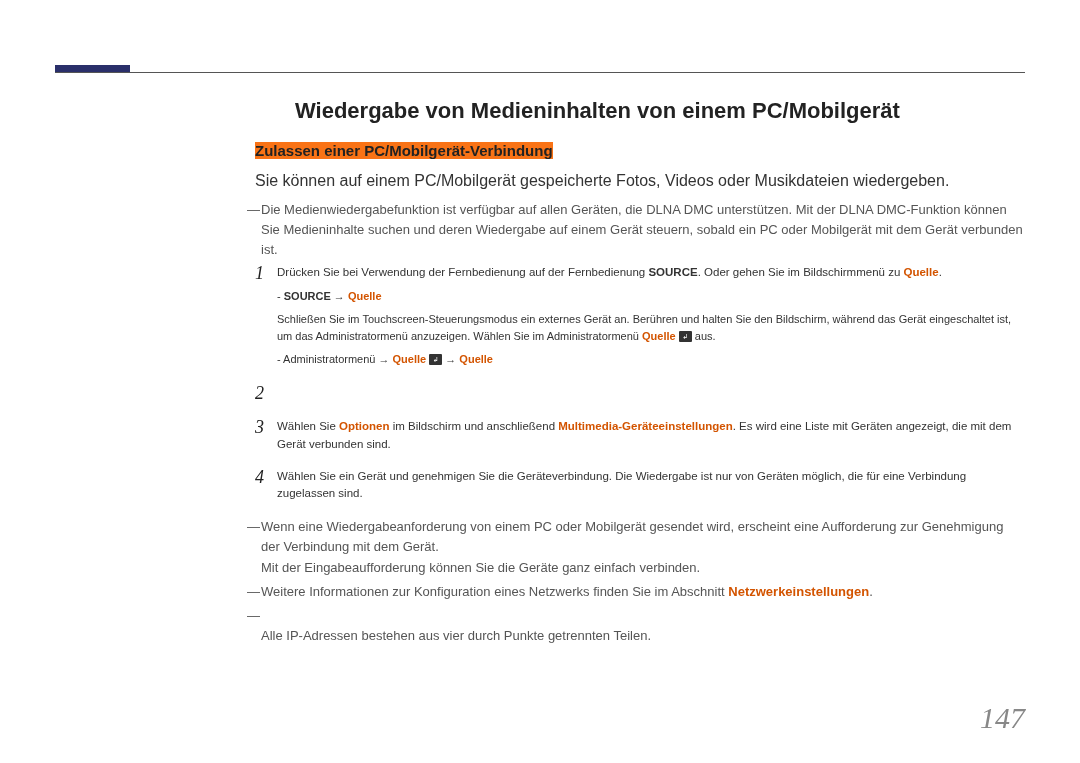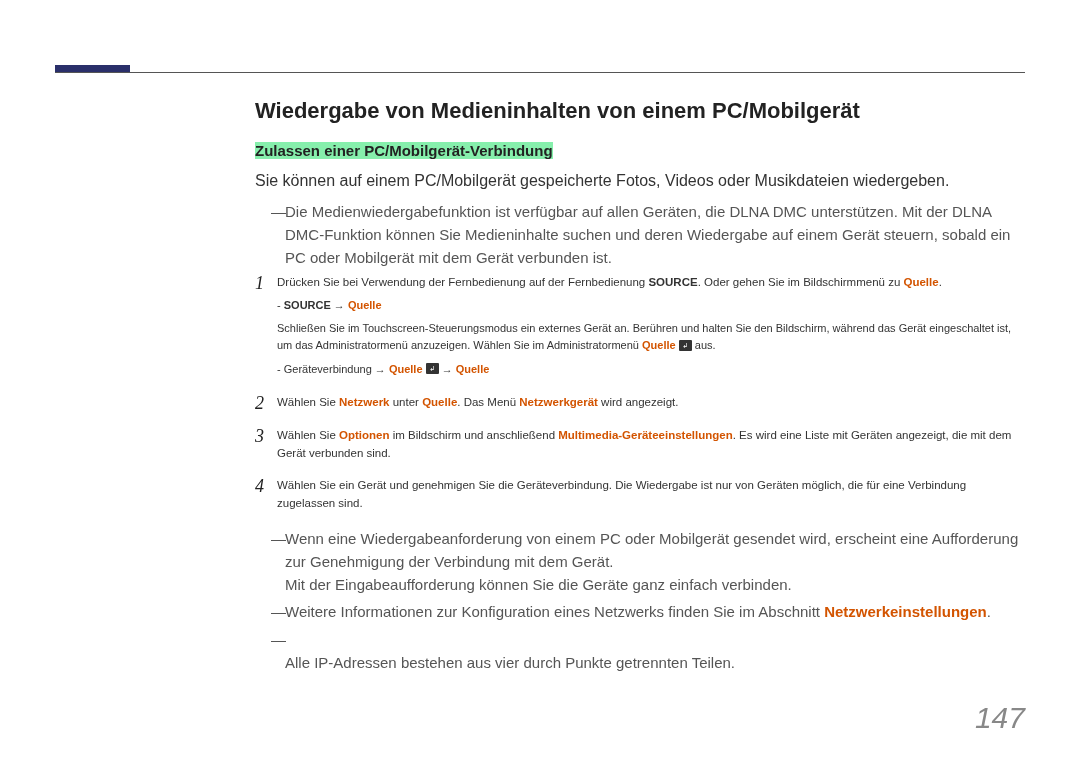--- a/index.html
+++ b/index.html
@@ -29,39 +29,40 @@
   }
   .content {
     margin-left: 200px;
     margin-top: 38px;
   }
   h1 {
     font-size: 22px;
     font-weight: 700;
     color: #222;
     margin-bottom: 18px;
+    margin-left: 40px;
   }
   h2 {
     font-size: 15px;
     font-weight: 700;
     color: #222;
     margin-bottom: 10px;
   }
-  .hl { background-color: #86efac; }
+  .hl { background-color: #f97316; }
   .para {
     font-size: 16px;
     line-height: 1.55;
     color: #333;
     margin-bottom: 6px;
   }
   .note {
-    font-size: 15px;
+    font-size: 13px;
     line-height: 1.55;
     color: #555;
-    margin-left: 30px;
+    margin-left: 6px;
     position: relative;
     margin-bottom: 4px;
   }
   .note::before {
     content: "―";
     position: absolute;
     left: -14px;
     top: 0;
   }
   .steps { margin-top: 4px; }
@@ -106,21 +107,21 @@
     position: relative;
     top: -1px;
   }
   .footnotes {
     margin-top: 10px;
   }
   .page-num {
     position: absolute;
     right: 55px;
     bottom: 28px;
-    font-family: Liberation Sans, sans-serif;
+    font-family: Liberation Serif, serif;
     font-style: italic;
     font-size: 30px;
     font-weight: 400;
     color: #888;
   }
 </style>
 </head>
 <body>
 
 <div class="top-bar"></div>
@@ -139,30 +140,27 @@
       <div class="step-num">1</div>
       <div class="step-body">
         <span>Drücken Sie bei Verwendung der Fernbedienung auf der Fernbedienung </span><b>SOURCE</b><span>. Oder gehen Sie im Bildschirmmenü zu </span><span class="orange">Quelle</span><span>.</span>
         <div class="sub">
           <span>- </span><b>SOURCE</b><span> → </span><span class="orange">Quelle</span>
         </div>
         <div class="sub">
           <span>Schließen Sie im Touchscreen-Steuerungsmodus ein externes Gerät an. Berühren und halten Sie den Bildschirm, während das Gerät eingeschaltet ist, um das Administratormenü anzuzeigen. Wählen Sie im Administratormenü </span><span class="orange">Quelle</span> <span class="icon-box">↲</span><span> aus.</span>
         </div>
         <div class="sub">
-          <span>- Geräteverbindung → </span><span class="orange">Quelle</span> <span class="icon-box">↲</span><span> → </span><span class="orange">Quelle</span>
+          <span>- Administratormenü → </span><span class="orange">Quelle</span> <span class="icon-box">↲</span><span> → </span><span class="orange">Quelle</span>
         </div>
       </div>
     </div>
 
     <div class="step">
       <div class="step-num">2</div>
-      <div class="step-body">
-        <span>Wählen Sie </span><span class="orange">Netzwerk</span><span> unter </span><span class="orange">Quelle</span><span>. Das Menü </span><span class="orange">Netzwerkgerät</span><span> wird angezeigt.</span>
-      </div>
     </div>
 
     <div class="step">
       <div class="step-num">3</div>
       <div class="step-body">
         <span>Wählen Sie </span><span class="orange">Optionen</span><span> im Bildschirm und anschließend </span><span class="orange">Multimedia-Geräteeinstellungen</span><span>. Es wird eine Liste mit Geräten angezeigt, die mit dem Gerät verbunden sind.</span>
       </div>
     </div>
 
     <div class="step">

